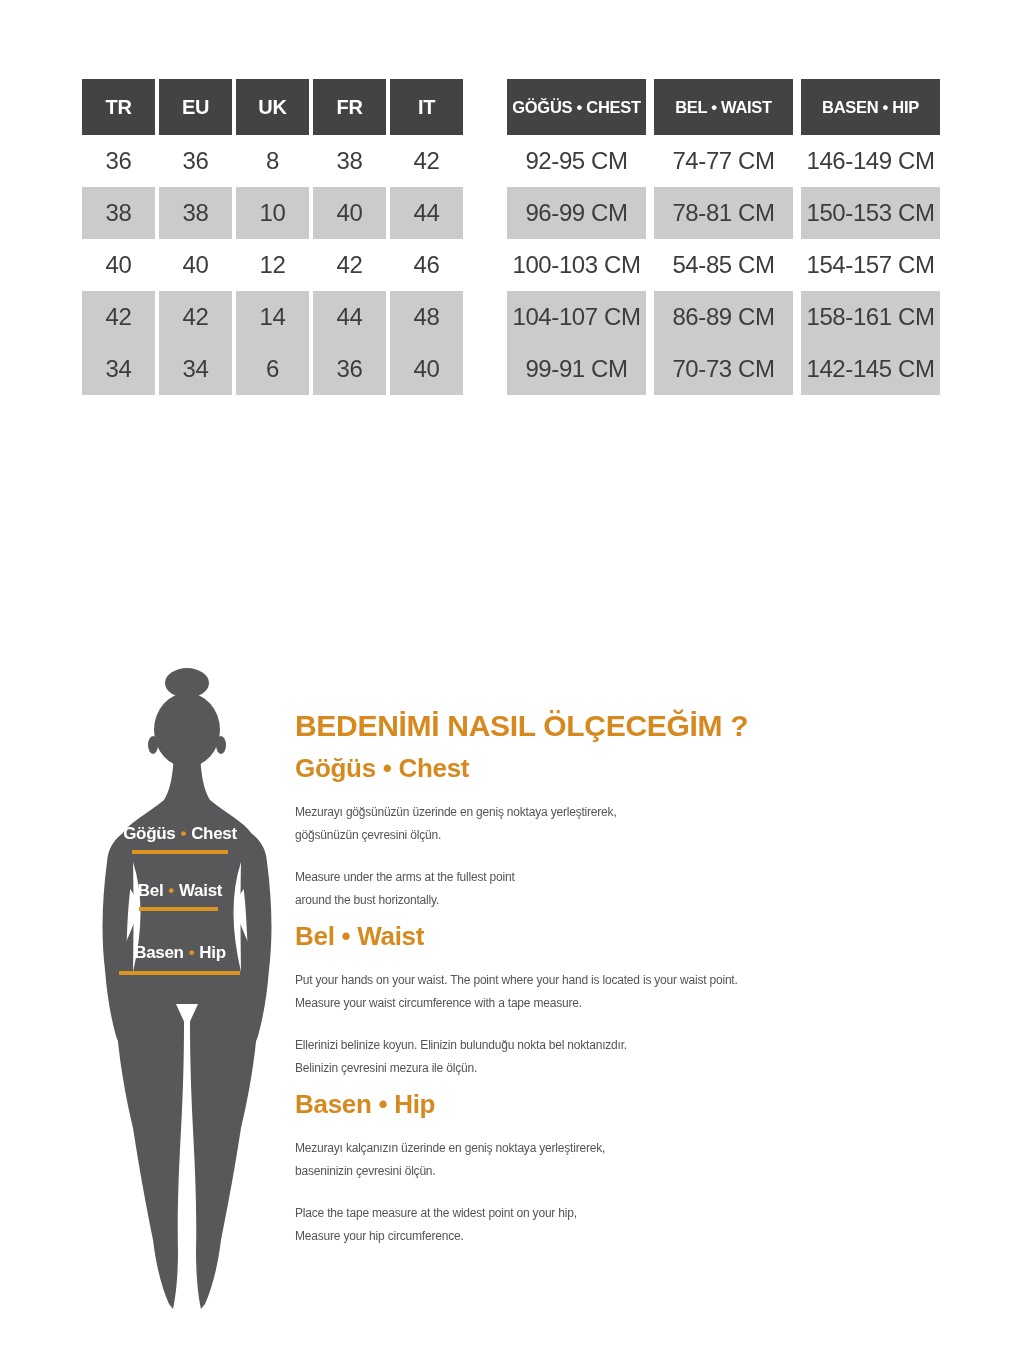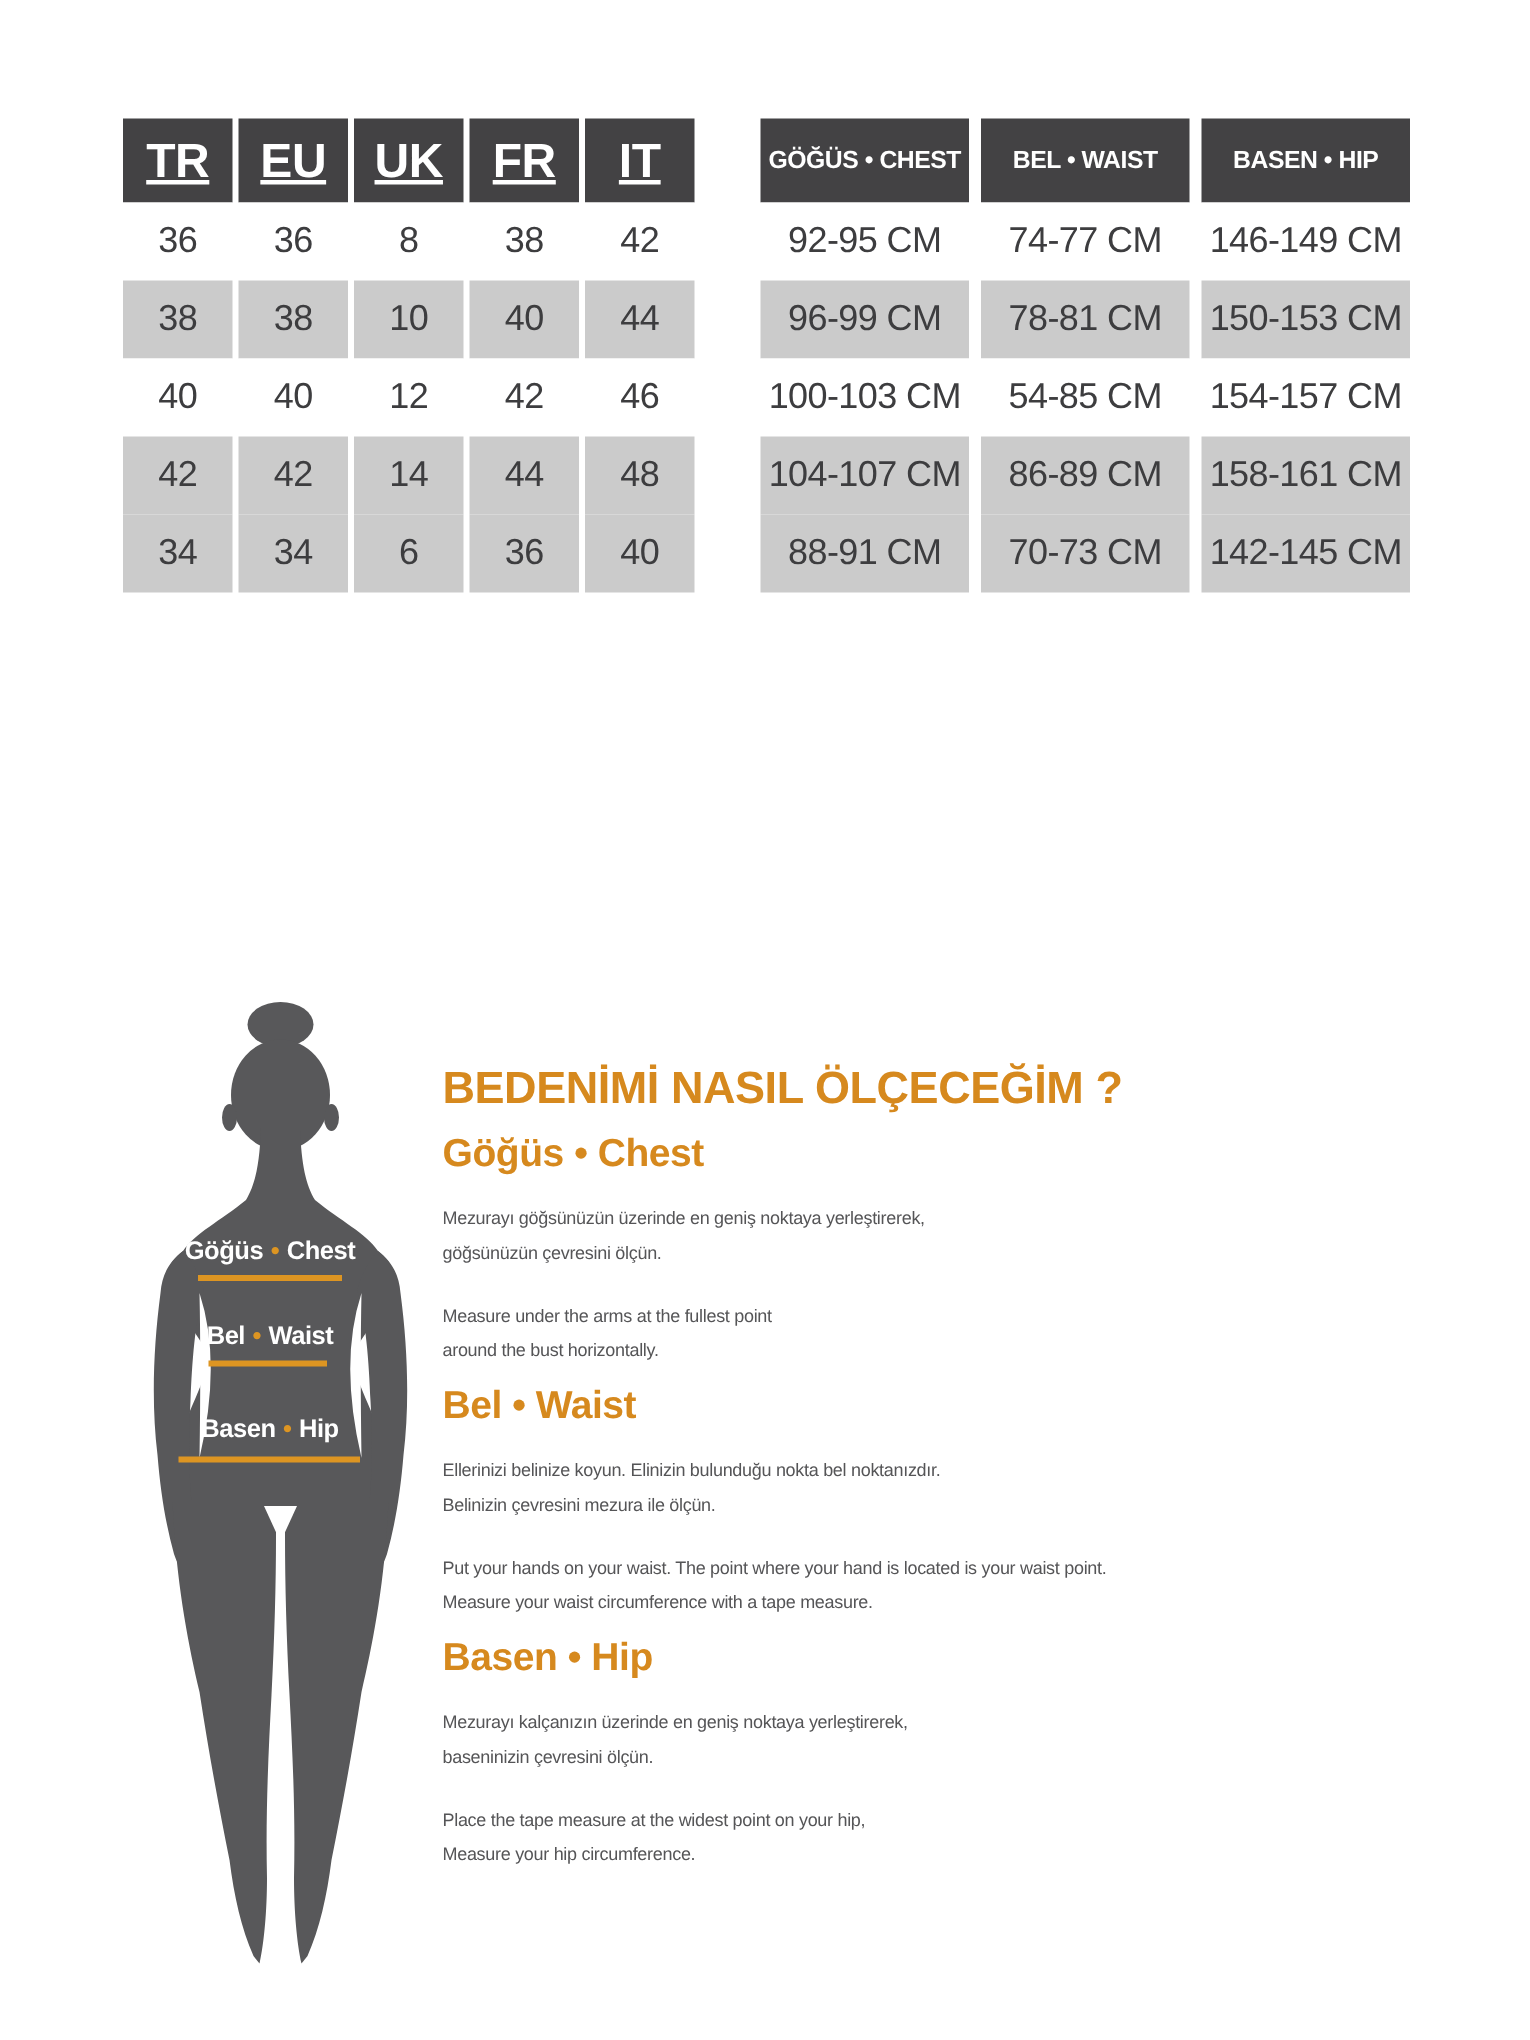--- a/index.html
+++ b/index.html
@@ -7,21 +7,21 @@
     position:relative;width:1020px;height:1360px;background:#ffffff;overflow:hidden;
     font-family:"Liberation Sans","DejaVu Sans",sans-serif;
   }
   
   .tbl{position:absolute;display:grid;column-gap:4px;
        grid-template-rows:56px repeat(5,52px);}
   #tblL{left:82px;top:79px;grid-template-columns:repeat(5,73px);}
   #tblR{left:507px;top:79px;grid-template-columns:repeat(3,139px);column-gap:8px;}
   .th{background:#434244;color:#ffffff;display:flex;align-items:center;justify-content:center;
       font-weight:bold;letter-spacing:-0.3px;}
-  #tblL .th{font-size:32px;text-decoration:underline;}
+  #tblL .th{font-size:20px;}
   #tblR .th{font-size:16.5px;}
   .td{background:#ffffff;color:#3d3d3f;display:flex;align-items:center;justify-content:center;
       font-weight:normal;letter-spacing:-0.4px;}
   #tblL .td{font-size:24px;}
   #tblR .td{font-size:24px;}
   .sh{background:#cbcbcb;}
   
   #figure{position:absolute;left:92px;top:652px;width:190px;height:666px;}
   #figure svg{position:absolute;left:0;top:0;}
   .measure-line{position:absolute;height:4px;background:#dd9522;}
@@ -100,21 +100,21 @@
     <div class="td sh">150-153 CM</div>
 
     <div class="td">100-103 CM</div>
     <div class="td">54-85 CM</div>
     <div class="td">154-157 CM</div>
 
     <div class="td sh">104-107 CM</div>
     <div class="td sh">86-89 CM</div>
     <div class="td sh">158-161 CM</div>
 
-    <div class="td sh">88-91 CM</div>
+    <div class="td sh">99-91 CM</div>
     <div class="td sh">70-73 CM</div>
     <div class="td sh">142-145 CM</div>
   </div>
 
   <div id="figure">
     <svg width="190" height="666" viewBox="0 0 190 666">
       <g fill="#58585a">
 
         <ellipse cx="95" cy="31" rx="22" ry="15"></ellipse>
 
@@ -206,24 +206,24 @@
     <div class="sec">
       <div class="sec-h">Göğüs • Chest</div>
       <div class="para">Mezurayı göğsünüzün üzerinde en geniş noktaya yerleştirerek,
 göğsünüzün çevresini ölçün.</div>
       <div class="para">Measure under the arms at the fullest point
 around the bust horizontally.</div>
     </div>
 
     <div class="sec">
       <div class="sec-h">Bel • Waist</div>
+      <div class="para">Put your hands on your waist. The point where your hand is located is your waist point.
+Measure your waist circumference with a tape measure.</div>
       <div class="para">Ellerinizi belinize koyun. Elinizin bulunduğu nokta bel noktanızdır.
 Belinizin çevresini mezura ile ölçün.</div>
-      <div class="para">Put your hands on your waist. The point where your hand is located is your waist point.
-Measure your waist circumference with a tape measure.</div>
     </div>
 
     <div class="sec">
       <div class="sec-h">Basen • Hip</div>
       <div class="para">Mezurayı kalçanızın üzerinde en geniş noktaya yerleştirerek,
 baseninizin çevresini ölçün.</div>
       <div class="para">Place the tape measure at the widest point on your hip,
 Measure your hip circumference.</div>
     </div>
   </div>

